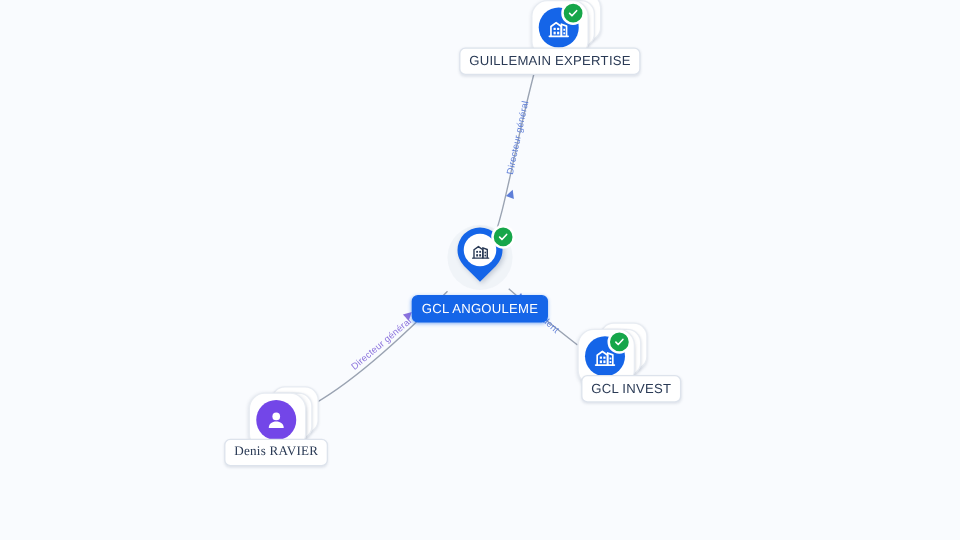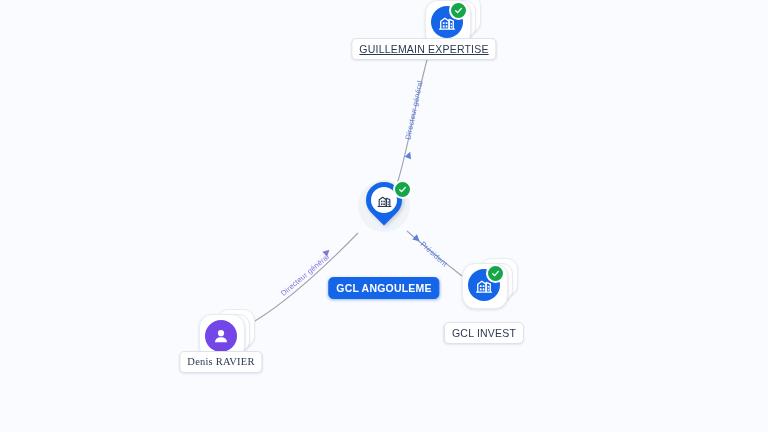--- a/index.html
+++ b/index.html
@@ -161,22 +161,21 @@
     border: 1px solid #dde3ec;
     box-shadow: 0 1px 2px rgba(20, 40, 80, 0.10);
     letter-spacing: 0.2px;
     transform: translateX(-50%);
   }
   .node-label.selected {
     background: #1565e8;
     color: #ffffff;
     border-color: #1565e8;
     box-shadow: 0 1px 3px rgba(21, 101, 232, 0.45);
-    font-weight: 700;
-    margin-top: 41px;
+    font-weight: 400;
   }
 
   
   .edge-label {
     position: absolute;
     white-space: nowrap;
     font-size: 7.5px;
     line-height: 9px;
     letter-spacing: 0.15px;
     transform-origin: 50% 50%;
@@ -228,21 +227,21 @@
               <rect x="16.4" y="16.6" width="1.7" height="1.9" fill="#ffffff"></rect>
             </svg>
           </div>
           <div class="check-badge">
             <svg width="9" height="9" viewBox="0 0 24 24" fill="none">
               <path d="M4.5 12.6l5 5.1L19.5 6.8" stroke="#ffffff" stroke-width="3.4" stroke-linecap="round" stroke-linejoin="round"></path>
             </svg>
           </div>
         </div>
       </div>
-      <div class="node-label" style="left: 424px; top: 38px; text-decoration: underline;">GUILLEMAIN EXPERTISE</div>
+      <div class="node-label" style="left: 440px; top: 38px;">GUILLEMAIN EXPERTISE</div>
       <div class="node" style="left: 384px; top: 212px;">
         <div class="pin-wrap">
           <div class="pin-halo"></div>
           <div class="pin-shape"></div>
           <div class="pin-inner">
             <svg width="17" height="17" viewBox="0 0 24 24" fill="none">
               <path d="M3 20.5h18" stroke="#2a3a55" stroke-width="1.6" stroke-linecap="round"></path>
               <path d="M4.5 20.5V11l5-3.6 5 3.6v9.5" stroke="#2a3a55" stroke-width="1.6" stroke-linejoin="round" fill="none"></path>
               <path d="M14.5 20.5V8.8l5 1.9v9.8" stroke="#2a3a55" stroke-width="1.6" stroke-linejoin="round" fill="none"></path>
               <rect x="7" y="12.3" width="2.1" height="2.1" fill="#2a3a55"></rect>
@@ -280,21 +279,21 @@
               <rect x="16.4" y="16.6" width="1.7" height="1.9" fill="#ffffff"></rect>
             </svg>
           </div>
           <div class="check-badge">
             <svg width="9" height="9" viewBox="0 0 24 24" fill="none">
               <path d="M4.5 12.6l5 5.1L19.5 6.8" stroke="#ffffff" stroke-width="3.4" stroke-linecap="round" stroke-linejoin="round"></path>
             </svg>
           </div>
         </div>
       </div>
-      <div class="node-label" style="left: 484px; top: 300px; margin-top: 22px;">GCL INVEST</div>
+      <div class="node-label" style="left: 505px; top: 300px;">GCL INVEST</div>
       <div class="node" style="left: 221px; top: 336px;">
         <div class="avatar-wrap">
           <div class="stack" style="left: 18px; top: -5px; transform: none;"></div>
           <div class="stack" style="left: 13px; top: 0px; transform: none;"></div>
           <div class="stack" style="left: 8px; top: 4px; transform: none;"></div>
           <div class="avatar-plate"></div>
           <div class="avatar-circle person">
             <svg width="20" height="20" viewBox="0 0 24 24">
               <circle cx="12" cy="8.6" r="3.7" fill="#ffffff"></circle>
               <path d="M4.8 19.6c0-4 3.2-6.2 7.2-6.2s7.2 2.2 7.2 6.2z" fill="#ffffff"></path>

